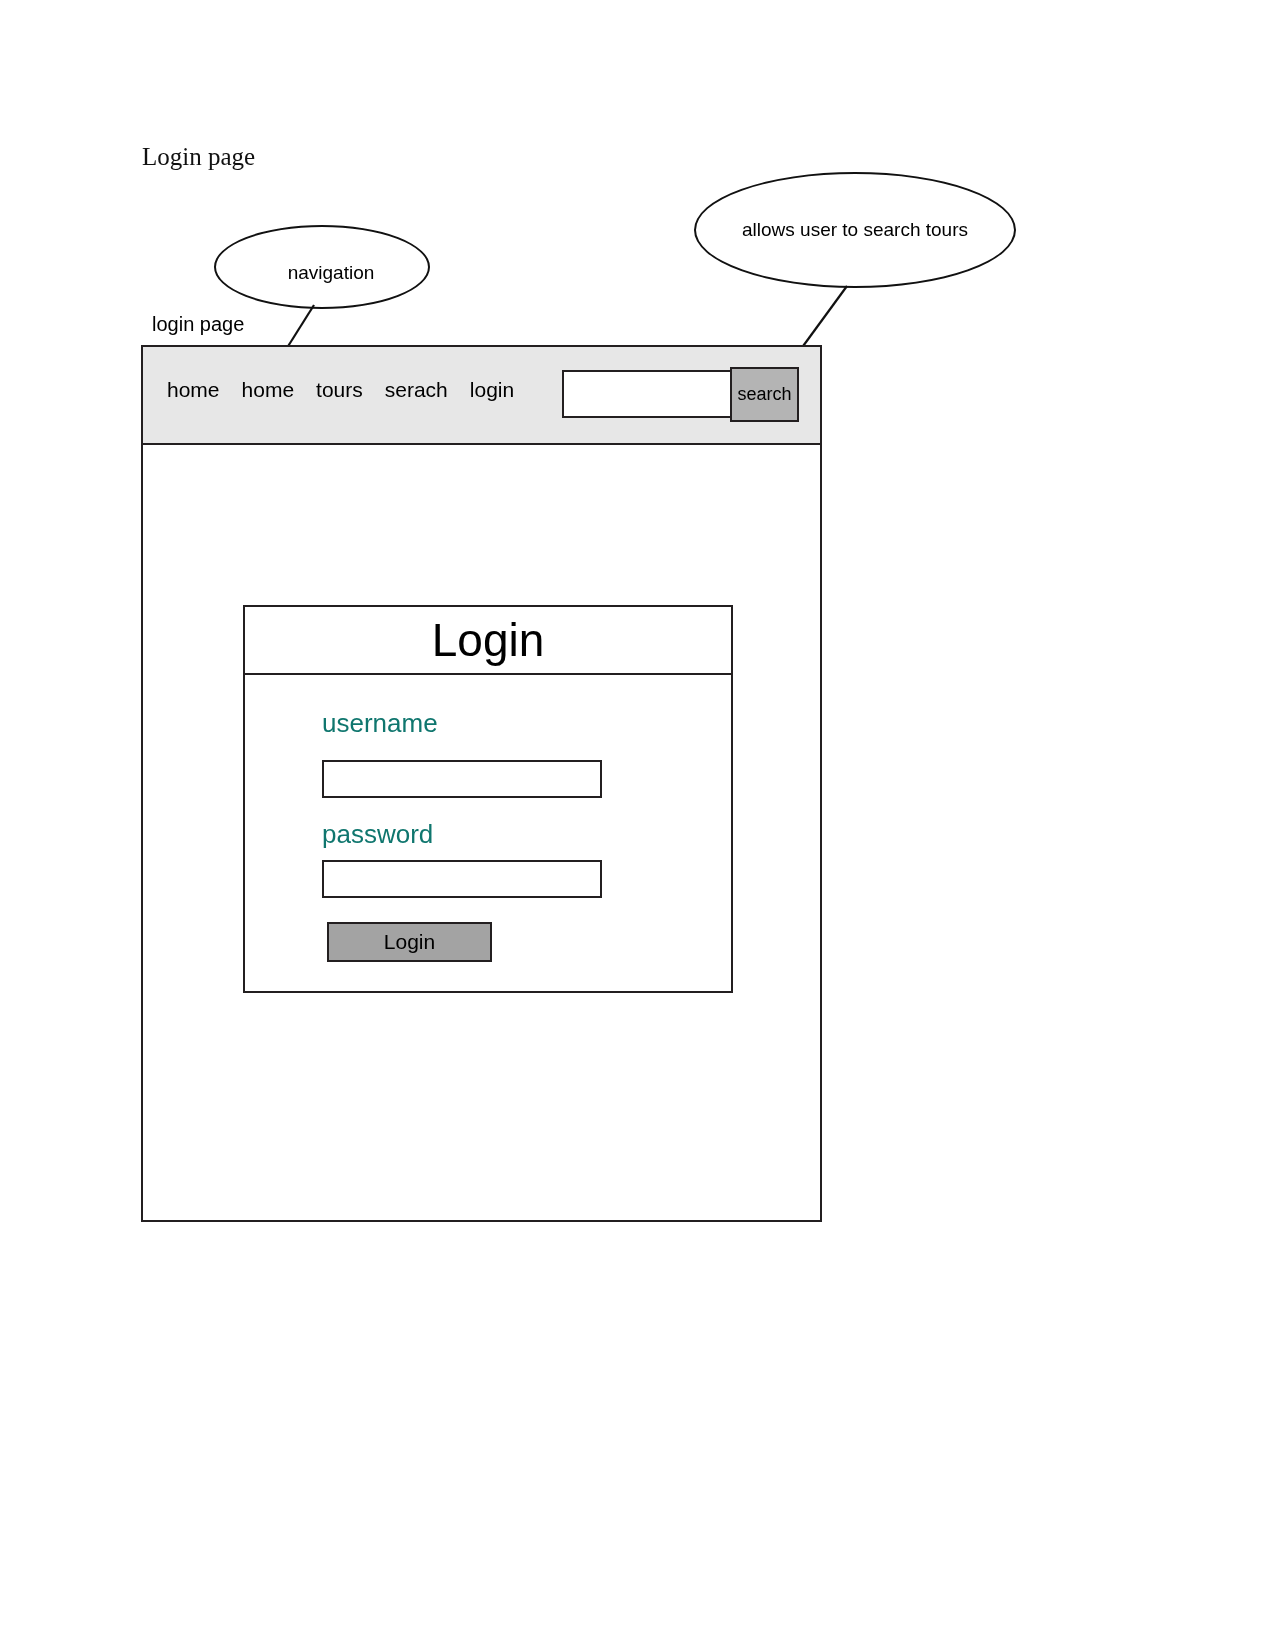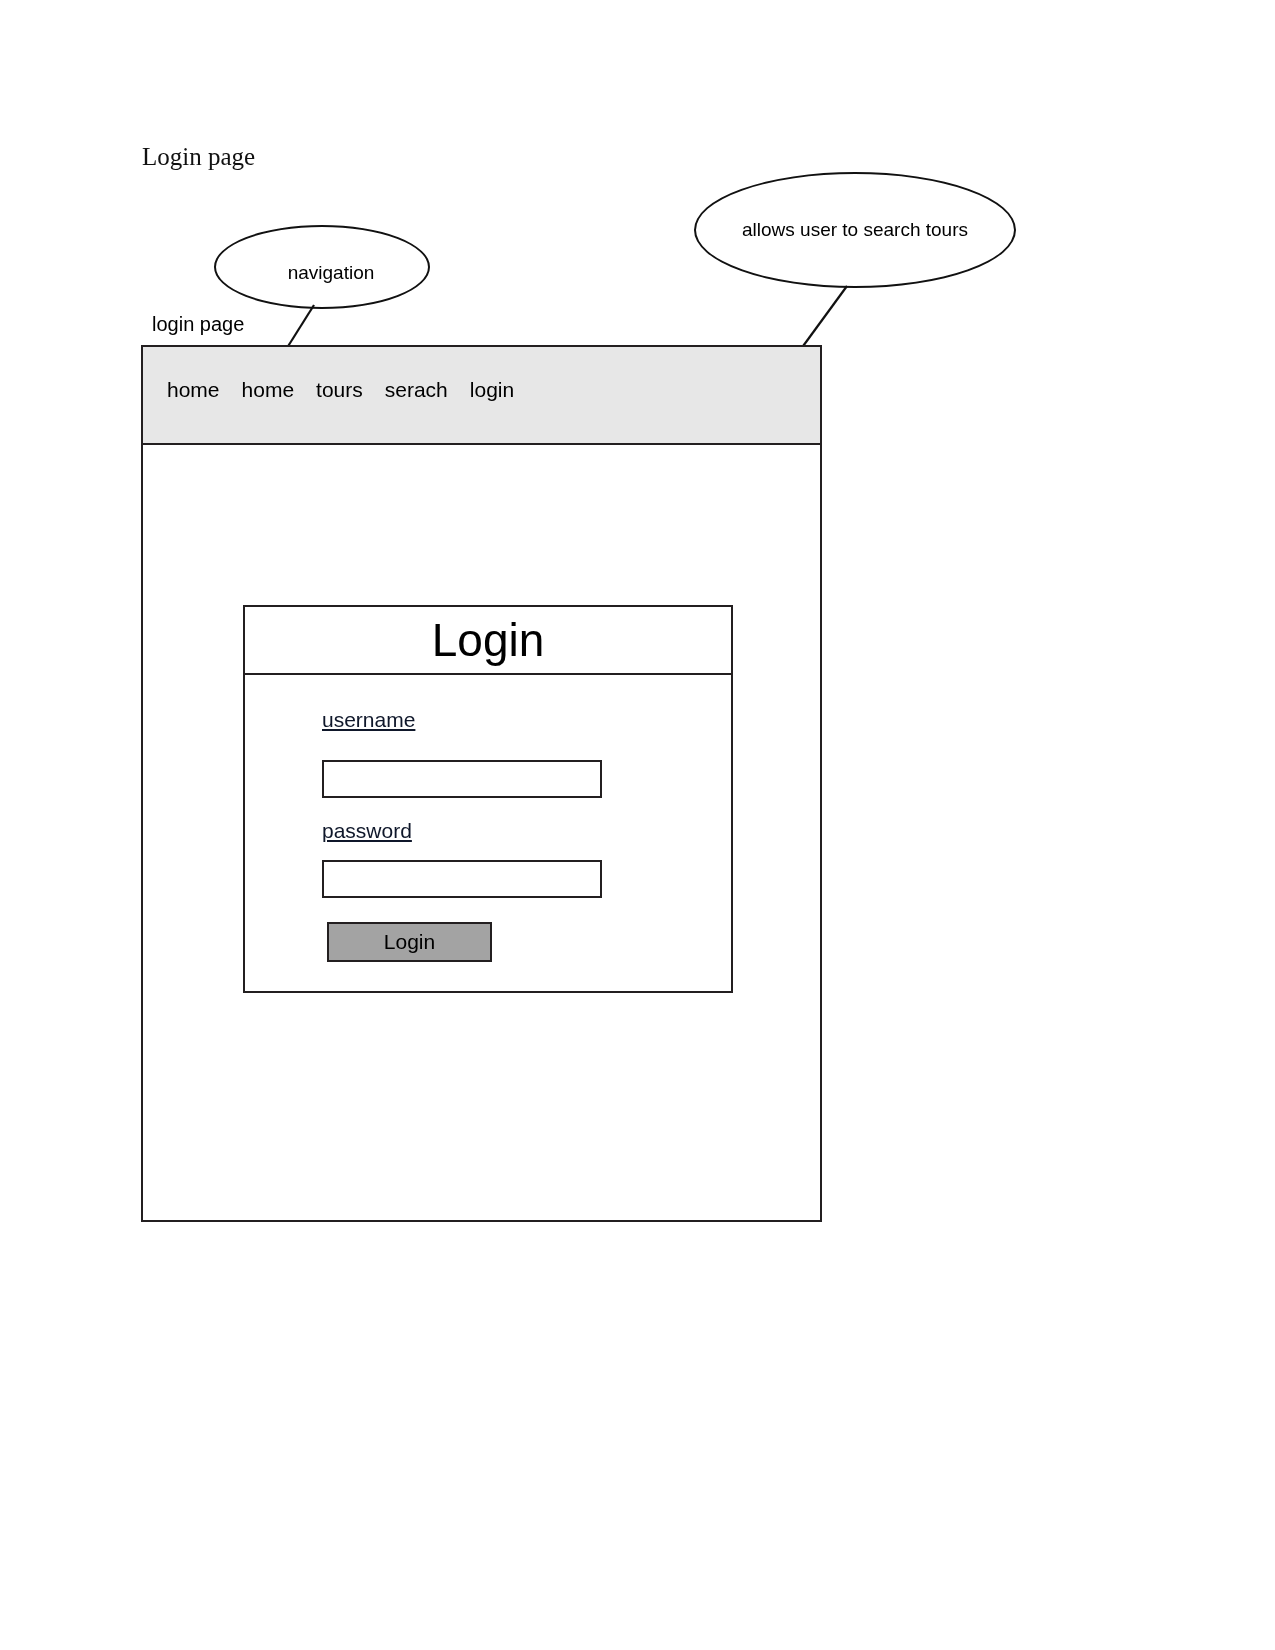--- a/index.html
+++ b/index.html
@@ -180,24 +180,23 @@
     font-size: 46px;
     color: #000000;
     line-height: 1;
   }
   #login-card-body {
     position: relative;
     padding: 0;
   }
   .field-label {
     position: absolute;
-    font-size: 21px;
-    color: #0f172a;
-    white-space: nowrap;
-    text-decoration: underline;
+    font-size: 26px;
+    color: #0f766e;
+    white-space: nowrap;
   }
   .text-field {
     position: absolute;
     background: #ffffff;
     border: 2px solid #231f20;
     box-sizing: border-box;
     font-family: "Liberation Sans", sans-serif;
     font-size: 17px;
     padding: 0 6px;
     outline: none;
@@ -251,20 +250,24 @@
   <div id="nav-band">
 
     <div id="nav-links">
       <span class="nav-link">home</span>
       <span class="nav-link">home</span>
       <span class="nav-link">tours</span>
       <span class="nav-link">serach</span>
       <span class="nav-link">login</span>
     </div>
 
+    <div id="search-widget">
+      <input id="search-input" type="text" placeholder="" style="">
+      <button id="search-button">search</button>
+    </div>
 
   </div>
 
   <div id="login-card">
 
     <div id="login-card-header">
       <span id="login-card-title">Login</span>
     </div>
 
     <div id="login-card-body">

